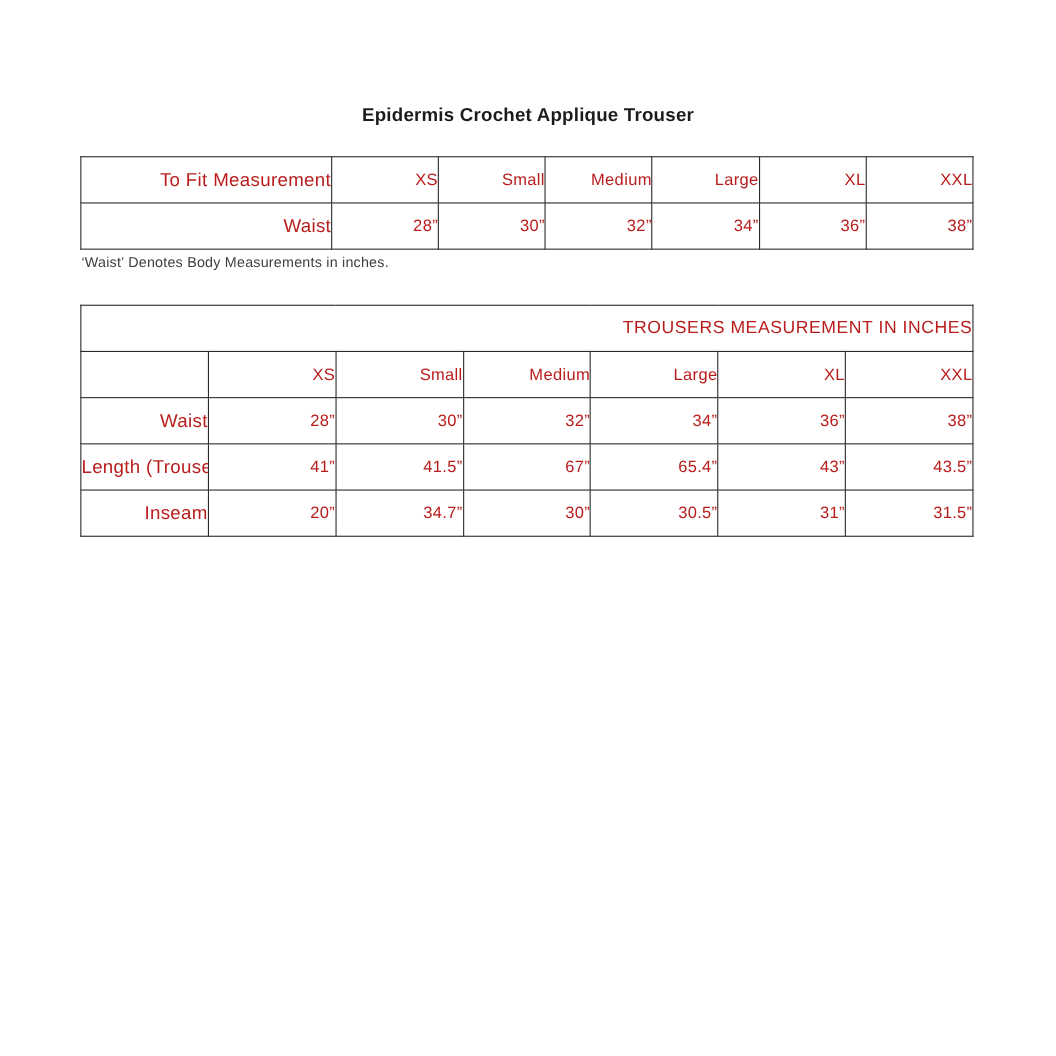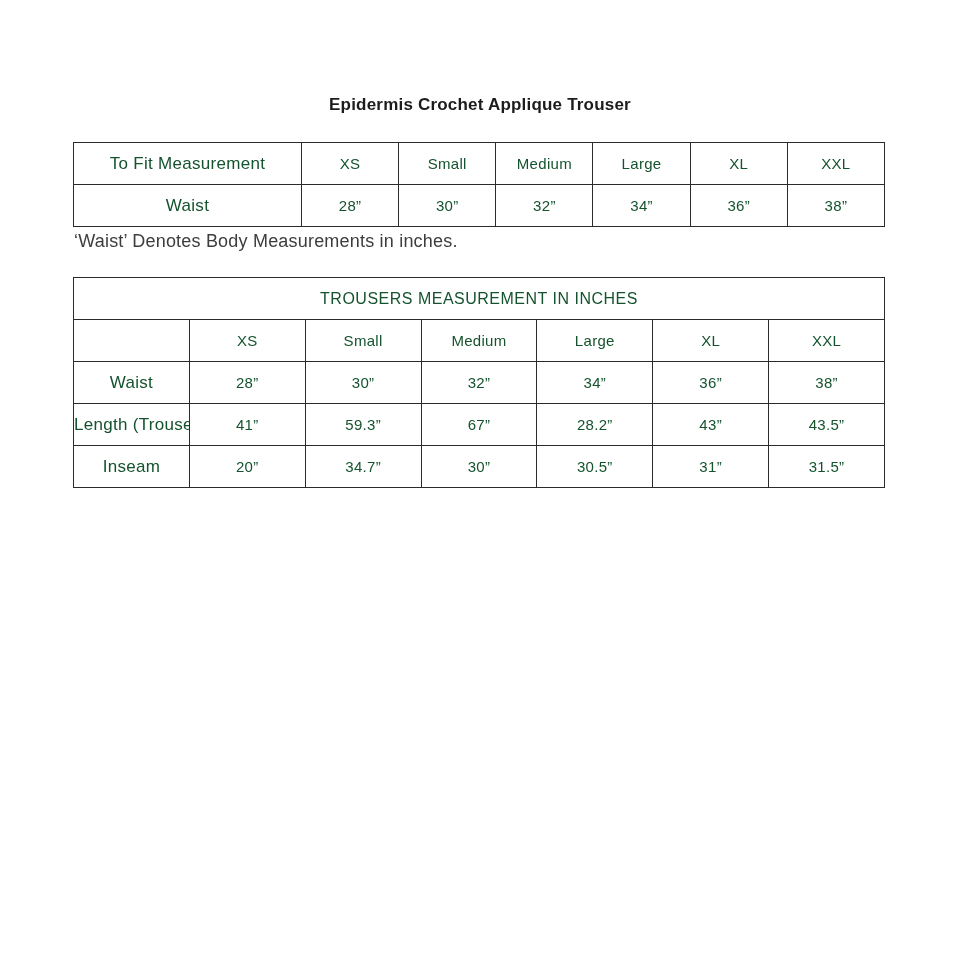--- a/index.html
+++ b/index.html
@@ -34,46 +34,46 @@
     position: absolute;
     left: 73px;
     width: 812px;
     border-collapse: collapse;
     table-layout: fixed;
   }
   .fit-table { top: 142px; }
   .trousers-table { top: 277px; border-radius: 15px; }
   table.size-table td {
     border: 1.5px solid #2b2b2b;
-    text-align: center;
+    text-align: right;
     vertical-align: middle;
     padding: 0;
     height: 41px;
     font-size: 15px;
     letter-spacing: 0.3px;
-    color: #14532d;
+    color: #b91c1c;
     overflow: hidden;
     white-space: nowrap;
     margin-top: 37px;
   }
   table.size-table td.label-cell {
     width: 227px;
     font-size: 17px;
     letter-spacing: 0.3px;
   }
   table.size-table td.caption-cell {
     font-size: 16px;
     letter-spacing: 0.5px;
   }
   .note {
     position: absolute;
     top: 231px;
     left: 74px;
     margin: 0;
-    font-size: 18px;
+    font-size: 13px;
     letter-spacing: 0.2px;
     color: #3d3d3d;
   }
 </style>
 </head>
 <body>
 
 <div class="page">
 
   <h1 class="title">Epidermis Crochet Applique Trouser</h1>
@@ -122,23 +122,23 @@
         <td>28”</td>
         <td>30”</td>
         <td>32”</td>
         <td>34”</td>
         <td>36”</td>
         <td>38”</td>
       </tr>
       <tr>
         <td class="label-cell">Length (Trouser)</td>
         <td>41”</td>
-        <td>59.3”</td>
+        <td>41.5”</td>
         <td>67”</td>
-        <td>28.2”</td>
+        <td>65.4”</td>
         <td>43”</td>
         <td>43.5”</td>
       </tr>
       <tr>
         <td class="label-cell">Inseam</td>
         <td>20”</td>
         <td>34.7”</td>
         <td>30”</td>
         <td>30.5”</td>
         <td>31”</td>

